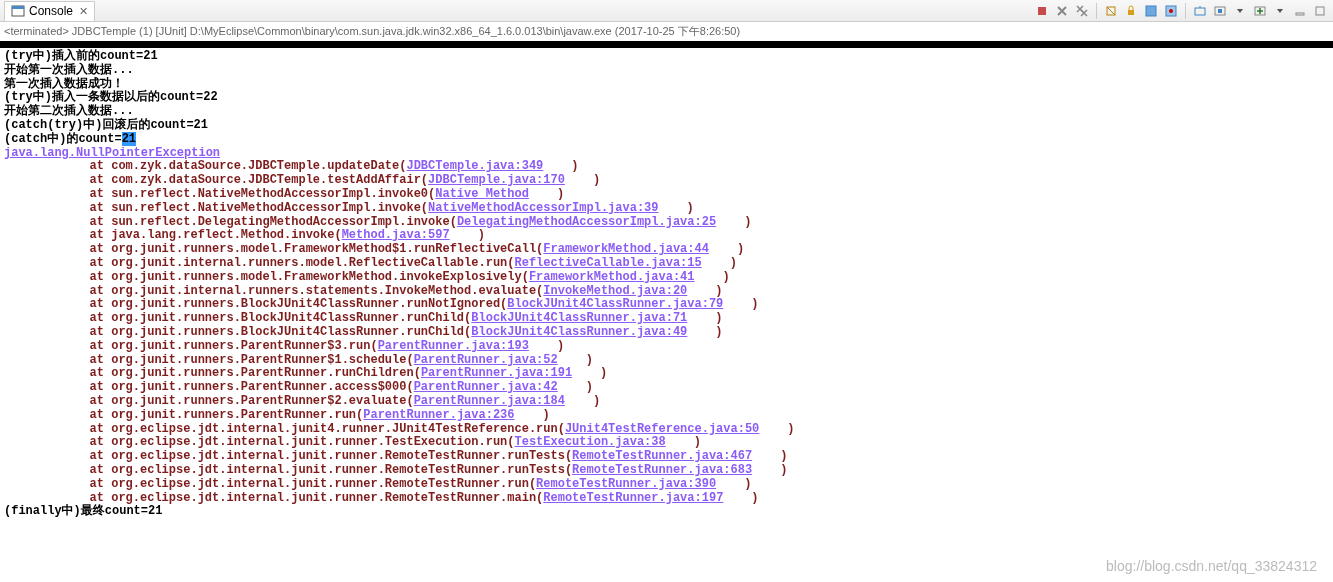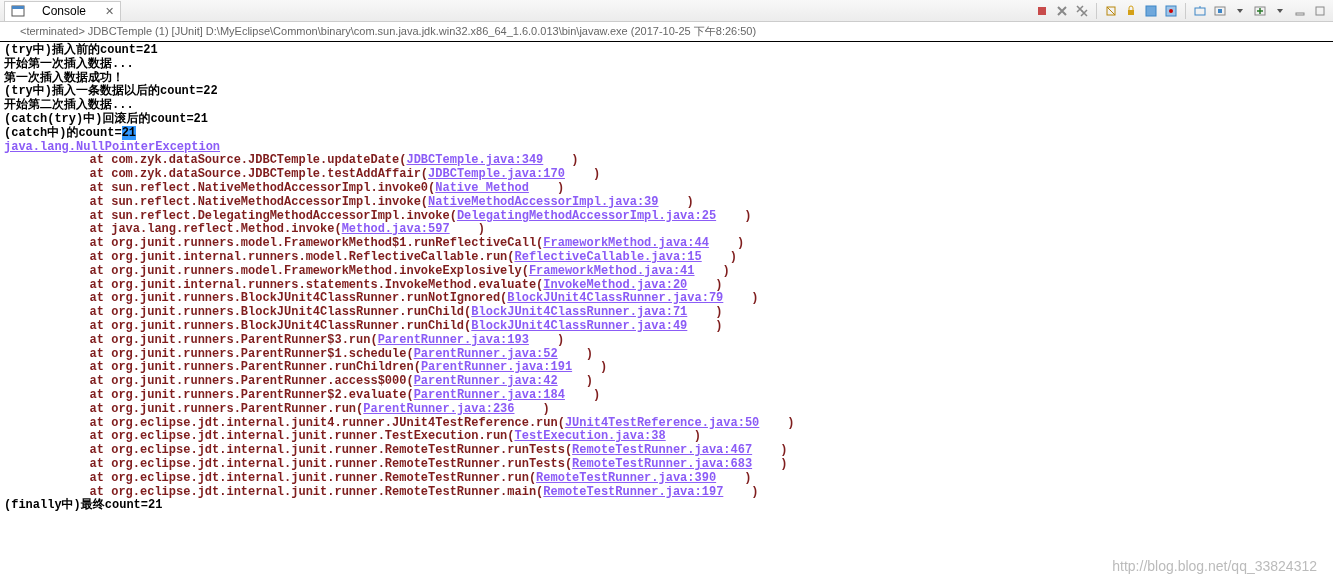--- a/index.html
+++ b/index.html
@@ -21,21 +21,21 @@
       padding: 0 4px;
     }
     .tab {
       display: flex;
       align-items: center;
       background: #fff;
       border: 1px solid #ccc;
       border-bottom: none;
       padding: 1px 6px;
       height: 20px;
-      gap: 17px;
+      gap: 4px;
     }
     .tab-icon {
       width: 14px;
       height: 14px;
       display: inline-flex;
       align-items: center;
       justify-content: center;
     }
     .tab-title {
       color: #000;
@@ -59,23 +59,23 @@
       justify-content: center;
       border: 1px solid transparent;
     }
     .tb-sep {
       width: 1px;
       height: 16px;
       background: #ccc;
       margin: 0 3px;
     }
     .status-line {
-      padding: 2px 20px;
+      padding: 2px 4px;
       color: #666;
-      border-bottom: 1px solid #000000;
+      border-bottom: 7px solid #000000;
       font-size: 11px;
     }
     .console-body {
       padding: 2px 4px;
       font-family: "Consolas", "Courier New", monospace;
       font-size: 12px;
       line-height: 1.15;
       white-space: pre;
       overflow: auto;
       height: calc(100% - 44px);
@@ -190,13 +190,13 @@
           <rect x="2" y="2" width="8" height="8" fill="none" stroke="#888"></rect>
         </svg>
     </span>
   </div>
 </div>
 
 <div class="status-line">&lt;terminated&gt; JDBCTemple (1) [JUnit] D:\MyEclipse\Common\binary\com.sun.java.jdk.win32.x86_64_1.6.0.013\bin\javaw.exe (2017-10-25 下午8:26:50)</div>
 
 <div class="console-body"><span class="line">(try中)插入前的count=21</span><span class="line">开始第一次插入数据...</span><span class="line">第一次插入数据成功！</span><span class="line">(try中)插入一条数据以后的count=22</span><span class="line">开始第二次插入数据...</span><span class="line">(catch(try)中)回滚后的count=21</span><span class="line"><span>(catch中)的count=</span><span class="highlight">21</span></span><span class="line"><span class="link">java.lang.NullPointerException</span></span><span class="line"><span class="indent">        </span><span class="red">at com.zyk.dataSource.JDBCTemple.updateDate(</span><span class="link">JDBCTemple.java:349</span><span class="red">)</span></span><span class="line"><span class="indent">        </span><span class="red">at com.zyk.dataSource.JDBCTemple.testAddAffair(</span><span class="link">JDBCTemple.java:170</span><span class="red">)</span></span><span class="line"><span class="indent">        </span><span class="red">at sun.reflect.NativeMethodAccessorImpl.invoke0(</span><span class="link">Native Method</span><span class="red">)</span></span><span class="line"><span class="indent">        </span><span class="red">at sun.reflect.NativeMethodAccessorImpl.invoke(</span><span class="link">NativeMethodAccessorImpl.java:39</span><span class="red">)</span></span><span class="line"><span class="indent">        </span><span class="red">at sun.reflect.DelegatingMethodAccessorImpl.invoke(</span><span class="link">DelegatingMethodAccessorImpl.java:25</span><span class="red">)</span></span><span class="line"><span class="indent">        </span><span class="red">at java.lang.reflect.Method.invoke(</span><span class="link">Method.java:597</span><span class="red">)</span></span><span class="line"><span class="indent">        </span><span class="red">at org.junit.runners.model.FrameworkMethod$1.runReflectiveCall(</span><span class="link">FrameworkMethod.java:44</span><span class="red">)</span></span><span class="line"><span class="indent">        </span><span class="red">at org.junit.internal.runners.model.ReflectiveCallable.run(</span><span class="link">ReflectiveCallable.java:15</span><span class="red">)</span></span><span class="line"><span class="indent">        </span><span class="red">at org.junit.runners.model.FrameworkMethod.invokeExplosively(</span><span class="link">FrameworkMethod.java:41</span><span class="red">)</span></span><span class="line"><span class="indent">        </span><span class="red">at org.junit.internal.runners.statements.InvokeMethod.evaluate(</span><span class="link">InvokeMethod.java:20</span><span class="red">)</span></span><span class="line"><span class="indent">        </span><span class="red">at org.junit.runners.BlockJUnit4ClassRunner.runNotIgnored(</span><span class="link">BlockJUnit4ClassRunner.java:79</span><span class="red">)</span></span><span class="line"><span class="indent">        </span><span class="red">at org.junit.runners.BlockJUnit4ClassRunner.runChild(</span><span class="link">BlockJUnit4ClassRunner.java:71</span><span class="red">)</span></span><span class="line"><span class="indent">        </span><span class="red">at org.junit.runners.BlockJUnit4ClassRunner.runChild(</span><span class="link">BlockJUnit4ClassRunner.java:49</span><span class="red">)</span></span><span class="line"><span class="indent">        </span><span class="red">at org.junit.runners.ParentRunner$3.run(</span><span class="link">ParentRunner.java:193</span><span class="red">)</span></span><span class="line"><span class="indent">        </span><span class="red">at org.junit.runners.ParentRunner$1.schedule(</span><span class="link">ParentRunner.java:52</span><span class="red">)</span></span><span class="line"><span class="indent">        </span><span class="red">at org.junit.runners.ParentRunner.runChildren(</span><span class="link">ParentRunner.java:191</span><span class="red">)</span></span><span class="line"><span class="indent">        </span><span class="red">at org.junit.runners.ParentRunner.access$000(</span><span class="link">ParentRunner.java:42</span><span class="red">)</span></span><span class="line"><span class="indent">        </span><span class="red">at org.junit.runners.ParentRunner$2.evaluate(</span><span class="link">ParentRunner.java:184</span><span class="red">)</span></span><span class="line"><span class="indent">        </span><span class="red">at org.junit.runners.ParentRunner.run(</span><span class="link">ParentRunner.java:236</span><span class="red">)</span></span><span class="line"><span class="indent">        </span><span class="red">at org.eclipse.jdt.internal.junit4.runner.JUnit4TestReference.run(</span><span class="link">JUnit4TestReference.java:50</span><span class="red">)</span></span><span class="line"><span class="indent">        </span><span class="red">at org.eclipse.jdt.internal.junit.runner.TestExecution.run(</span><span class="link">TestExecution.java:38</span><span class="red">)</span></span><span class="line"><span class="indent">        </span><span class="red">at org.eclipse.jdt.internal.junit.runner.RemoteTestRunner.runTests(</span><span class="link">RemoteTestRunner.java:467</span><span class="red">)</span></span><span class="line"><span class="indent">        </span><span class="red">at org.eclipse.jdt.internal.junit.runner.RemoteTestRunner.runTests(</span><span class="link">RemoteTestRunner.java:683</span><span class="red">)</span></span><span class="line"><span class="indent">        </span><span class="red">at org.eclipse.jdt.internal.junit.runner.RemoteTestRunner.run(</span><span class="link">RemoteTestRunner.java:390</span><span class="red">)</span></span><span class="line"><span class="indent">        </span><span class="red">at org.eclipse.jdt.internal.junit.runner.RemoteTestRunner.main(</span><span class="link">RemoteTestRunner.java:197</span><span class="red">)</span></span><span class="line">(finally中)最终count=21</span></div>
 
-<div class="watermark">http://blog.blog.net/qq_33824312</div>
+<div class="watermark">blog://blog.csdn.net/qq_33824312</div>
 
 </body></html>

